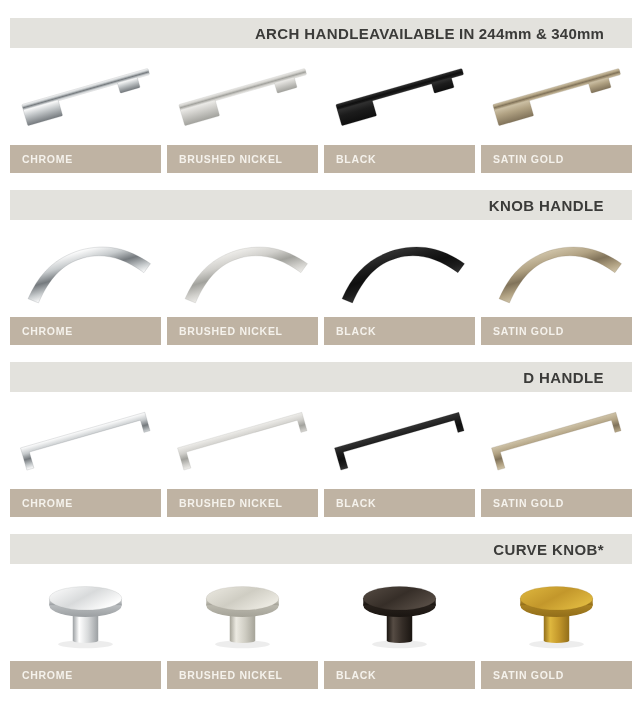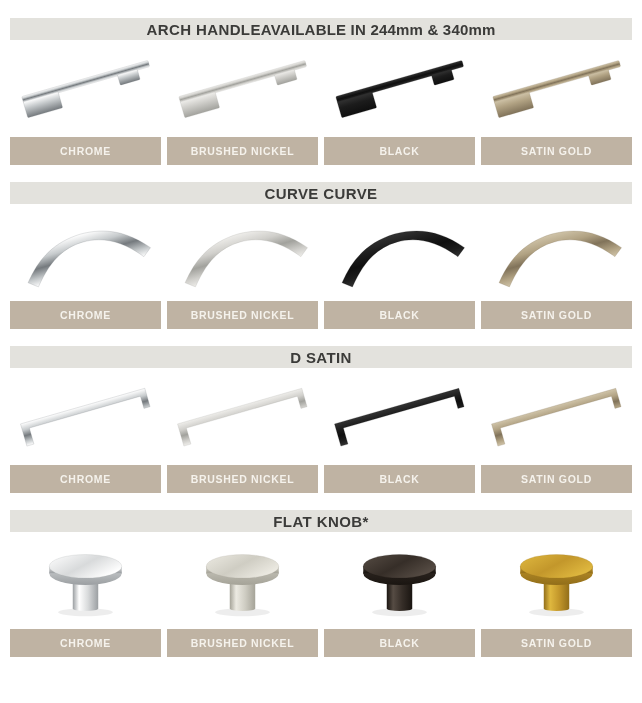--- a/index.html
+++ b/index.html
@@ -4,32 +4,32 @@
 <style>
   html,body{margin:0;padding:0;}
   body{
     width:642px;height:703px;overflow:hidden;
     background:var(--page-bg,#ffffff);
     font-family:"Liberation Sans", sans-serif;
   }
   .page{padding:18px 10px 0 10px;}
   .section{margin-bottom:17px;}
   .section-header{
-    height:22px;display:flex;align-items:center;justify-content:center;
+    height:30px;display:flex;align-items:center;justify-content:flex-end;
     background:var(--header-bg,#e3e2dd);padding:0 28px;
   }
   .section-title{
     font-size:15px;font-weight:bold;letter-spacing:0.4px;
     color:var(--header-text,#3b3b39);white-space:nowrap;
   }
   .availability{
     font-size:15px;font-weight:bold;letter-spacing:0.2px;
     color:var(--header-text,#3b3b39);white-space:nowrap;
   }
-  .row{display:grid;grid-template-columns:repeat(4,1fr);column-gap:6px;text-align:center;}
+  .row{display:grid;grid-template-columns:repeat(4,1fr);column-gap:6px;}
   .product-image{
     height:97px;display:flex;align-items:center;justify-content:center;
     background:#ffffff;
   }
   .product-image svg{width:147px;height:95px;display:block;}
   .finish-label{
     height:28px;line-height:28px;
     background:var(--label-bg,#bfb3a3);
     color:var(--label-text,#f5f2ec);
     font-size:10.5px;font-weight:bold;letter-spacing:0.7px;
@@ -209,21 +209,21 @@
     </g>
             </svg>
           </div>
         <div class="finish-label">SATIN GOLD</div>
       </div>
     </div>
   </div>
 
   <div class="section">
     <div class="section-header">
-      <span class="section-title">CURVE CURVE</span>
+      <span class="section-title">KNOB HANDLE</span>
     </div>
     <div class="row">
       <div>
         <div class="product-image">
             <svg viewBox="0 0 150 97" xmlns="http://www.w3.org/2000/svg">
               <defs>
                 <linearGradient id="m4" x1="0" y1="0" x2="0" y2="1">
                   <stop offset="0" stop-color="#ffffff"></stop>
                   <stop offset="0.3" stop-color="#c6cacc"></stop>
                   <stop offset="0.55" stop-color="#757a7e"></stop>
@@ -365,21 +365,21 @@
               <path transform="rotate(-16 75 48)" stroke="#81735a" stroke-opacity="0.4" stroke-width="0.5" d="M10,62 C28,40 48,29.5 75,29 C102,29.5 122,40 140,62 L131,69 C114,47.5 96,37.5 75,37.5 C54,37.5 37,47.5 19,69 Z" fill="url(#m7)" stroke-linejoin="round"></path>
             </svg>
           </div>
         <div class="finish-label">SATIN GOLD</div>
       </div>
     </div>
   </div>
 
   <div class="section">
     <div class="section-header">
-      <span class="section-title">D SATIN</span>
+      <span class="section-title">D HANDLE</span>
     </div>
     <div class="row">
       <div>
         <div class="product-image">
             <svg viewBox="0 0 150 97" xmlns="http://www.w3.org/2000/svg">
               <defs>
                 <linearGradient id="m8" x1="0" y1="0" x2="0" y2="1">
                   <stop offset="0" stop-color="#ffffff"></stop>
                   <stop offset="0.3" stop-color="#c6cacc"></stop>
                   <stop offset="0.55" stop-color="#757a7e"></stop>
@@ -521,21 +521,21 @@
               <path transform="rotate(-16 75 48)" stroke="#81735a" stroke-opacity="0.4" stroke-width="0.5" d="M9,37.5 L141,37.5 L141,57 L134.5,57 L134.5,44 L16.5,44 L16.5,61 L9,61 Z" fill="url(#m11)" stroke-linejoin="round"></path>
             </svg>
           </div>
         <div class="finish-label">SATIN GOLD</div>
       </div>
     </div>
   </div>
 
   <div class="section">
     <div class="section-header">
-      <span class="section-title">FLAT KNOB*</span>
+      <span class="section-title">CURVE KNOB*</span>
       <span class="availability"></span>
     </div>
     <div class="row">
       <div>
         <div class="product-image">
             <svg viewBox="0 0 150 97" xmlns="http://www.w3.org/2000/svg">
               <defs>
                 <linearGradient id="m12" x1="0" y1="0" x2="0" y2="1">
                   <stop offset="0" stop-color="#ffffff"></stop>
                   <stop offset="0.3" stop-color="#d8dadb"></stop>

